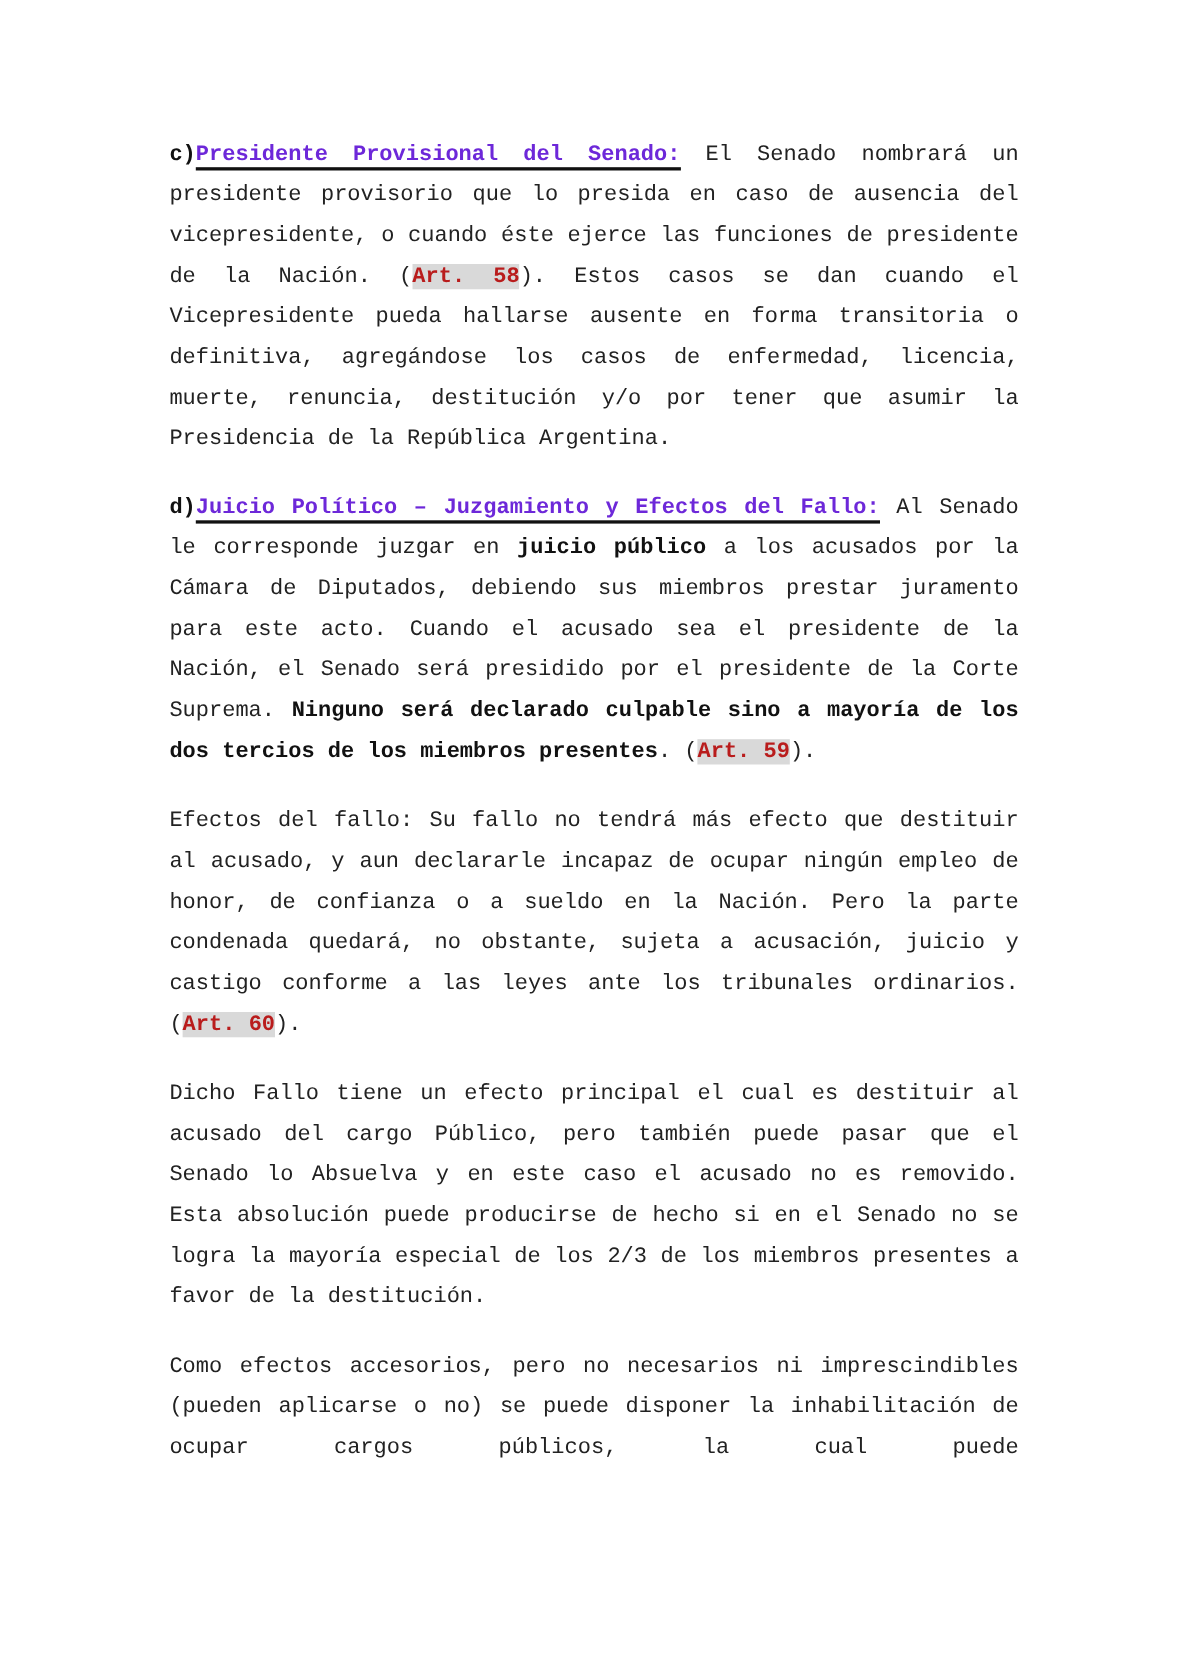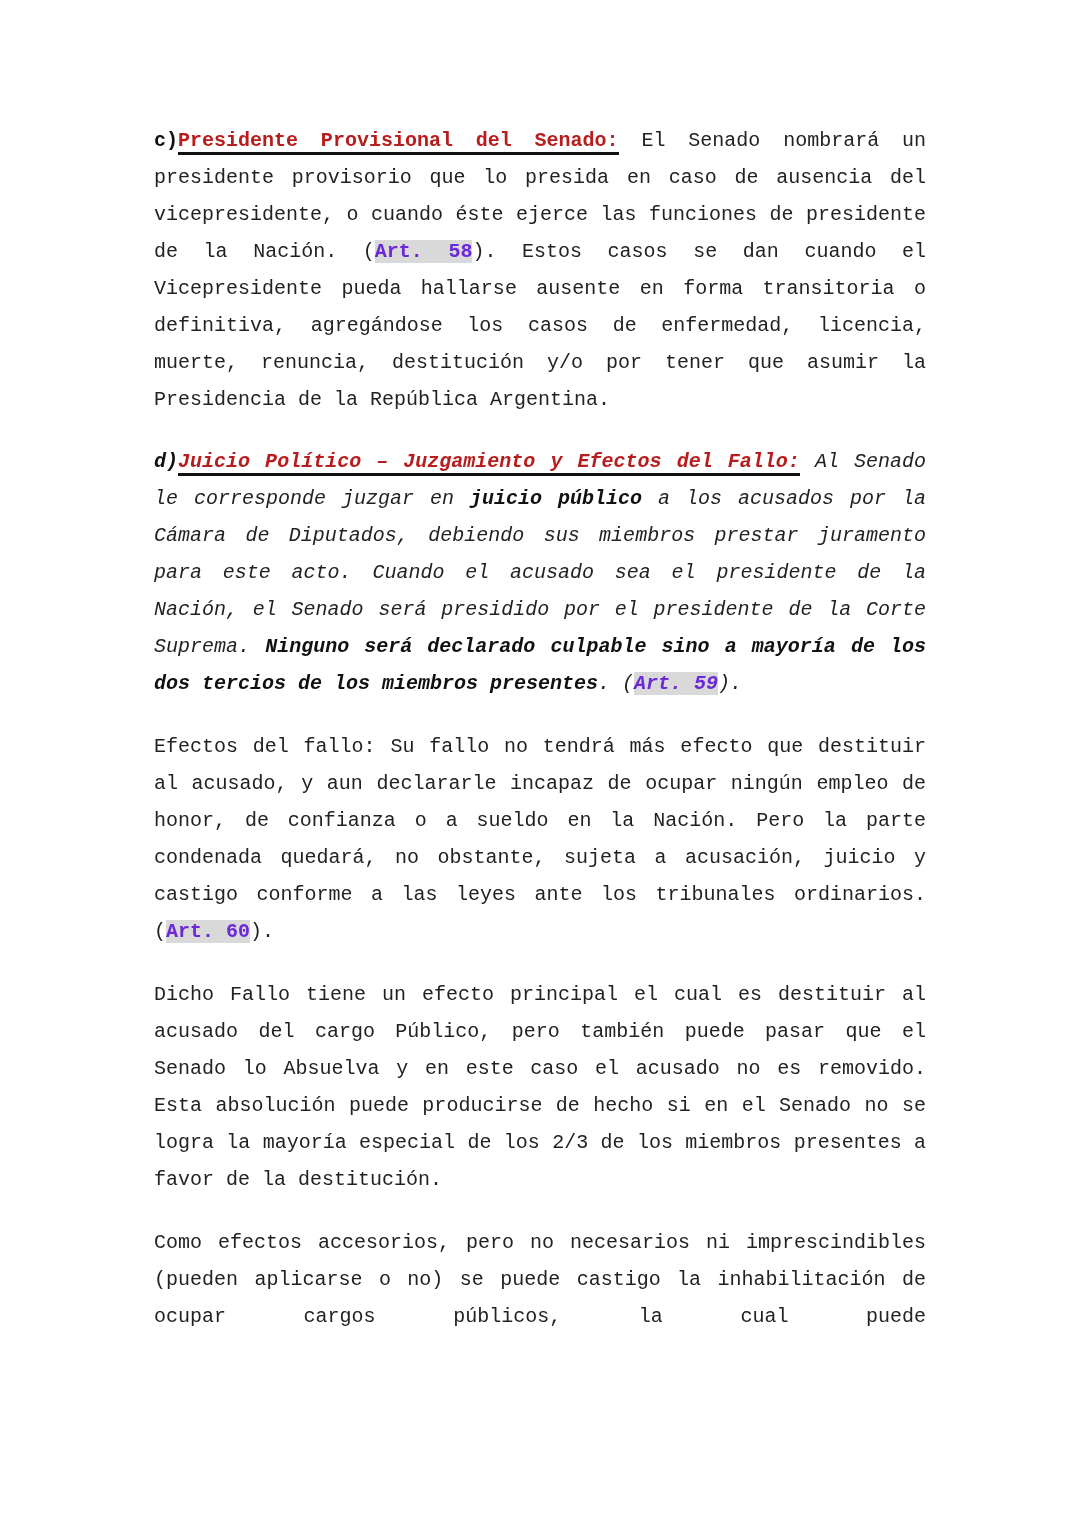--- a/index.html
+++ b/index.html
@@ -21,45 +21,45 @@
     font-family: "Liberation Mono", "DejaVu Sans Mono", monospace;
     font-size: 20px;
     line-height: 37px;
     color: #222222;
   }
   .para {
     margin: 0;
     text-align: justify;
     text-align-last: left;
   }
-  .gap-lg { margin-top: 25px; font-style: italic; }
+  .gap-lg { margin-top: 25px; }
   .gap-md { margin-top: 26px; }
   .lbl { font-weight: bold; color: #111; }
   .heading {
     font-weight: bold;
-    color: #b91c1c;
+    color: #6d28d9;
     border-bottom: 3px solid #111;
     padding-bottom: 0px;
   }
   .b { font-weight: bold; color: #111; }
   .u { text-underline-offset: 4px; text-decoration-thickness: 2px; }
   .art {
     background: #d9d9d9;
     font-weight: bold;
-    color: #6d28d9;
+    color: #b91c1c;
   }
 </style>
 </head>
 <body>
 
 <div class="page">
 
   <p class="para"><span class="lbl">c)</span><span class="heading">Presidente Provisional del Senado:</span><span> El Senado nombrará un presidente provisorio que lo presida en caso de ausencia del vicepresidente, o cuando éste ejerce las funciones de presidente de la Nación. (</span><span class="art">Art. 58</span><span>). Estos casos se dan cuando el Vicepresidente pueda hallarse ausente en forma transitoria o definitiva, agregándose los casos de enfermedad, licencia, muerte, renuncia, destitución y/o por tener que asumir la Presidencia de la República Argentina.</span></p>
 
   <p class="para gap-lg"><span class="lbl">d)</span><span class="heading">Juicio Político – Juzgamiento y Efectos del Fallo:</span><span> Al Senado le corresponde juzgar en </span><span class="b">juicio público</span><span> a los acusados por la Cámara de Diputados, debiendo sus miembros prestar juramento para este acto. Cuando el acusado sea el presidente de la Nación, el Senado será presidido por el presidente de la Corte Suprema. </span><span class="b">Ninguno será declarado culpable sino a mayoría de los dos tercios de los miembros presentes</span><span>. (</span><span class="art">Art. 59</span><span>).</span></p>
 
   <p class="para gap-md"><span class="u">Efectos del fallo</span><span>: Su fallo no tendrá más efecto que destituir al acusado, y aun declararle incapaz de ocupar ningún empleo de honor, de confianza o a sueldo en la Nación. Pero la parte condenada quedará, no obstante, sujeta a acusación, juicio y castigo conforme a las leyes ante los tribunales ordinarios. (</span><span class="art">Art. 60</span><span>).</span></p>
 
   <p class="para gap-md">Dicho Fallo tiene un efecto principal el cual es destituir al acusado del cargo Público, pero también puede pasar que el Senado lo Absuelva y en este caso el acusado no es removido. Esta absolución puede producirse de hecho si en el Senado no se logra la mayoría especial de los 2/3 de los miembros presentes a favor de la destitución.</p>
 
-  <p class="para gap-md" style="text-align-last: justify;">Como efectos accesorios, pero no necesarios ni imprescindibles (pueden aplicarse o no) se puede castigo la inhabilitación de ocupar cargos públicos, la cual puede</p>
+  <p class="para gap-md" style="text-align-last: justify;">Como efectos accesorios, pero no necesarios ni imprescindibles (pueden aplicarse o no) se puede disponer la inhabilitación de ocupar cargos públicos, la cual puede</p>
 
 </div>
 
 </body></html>

